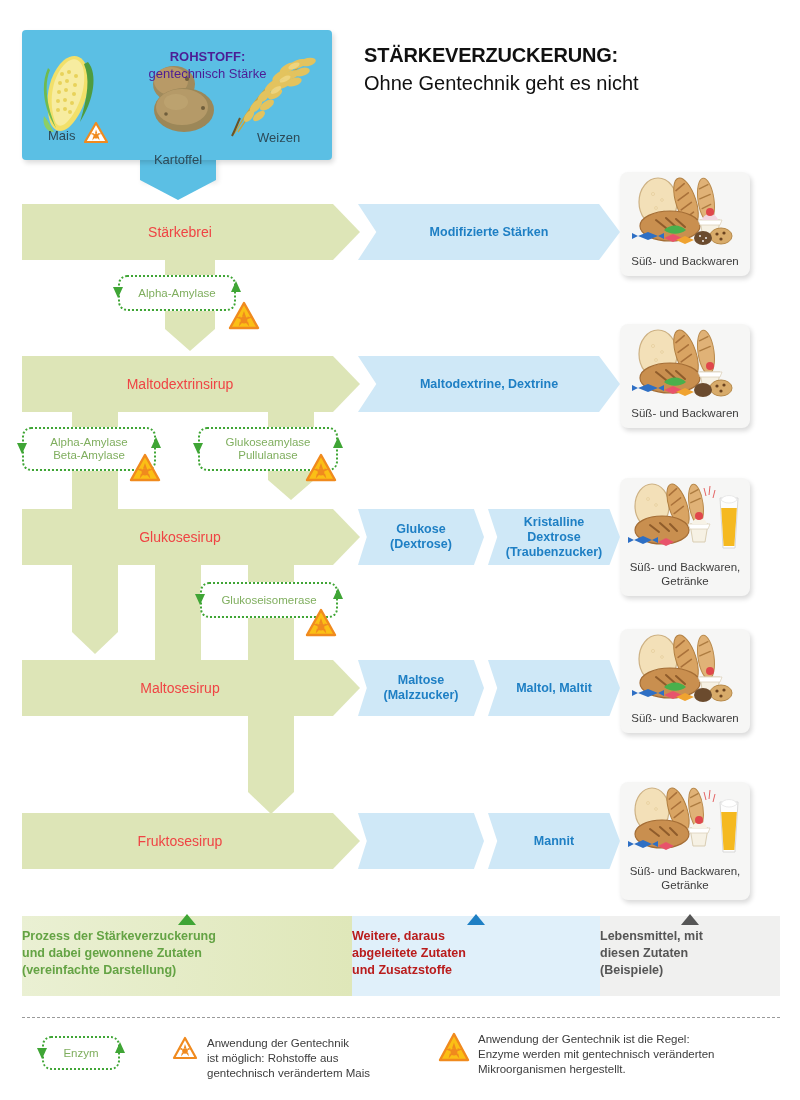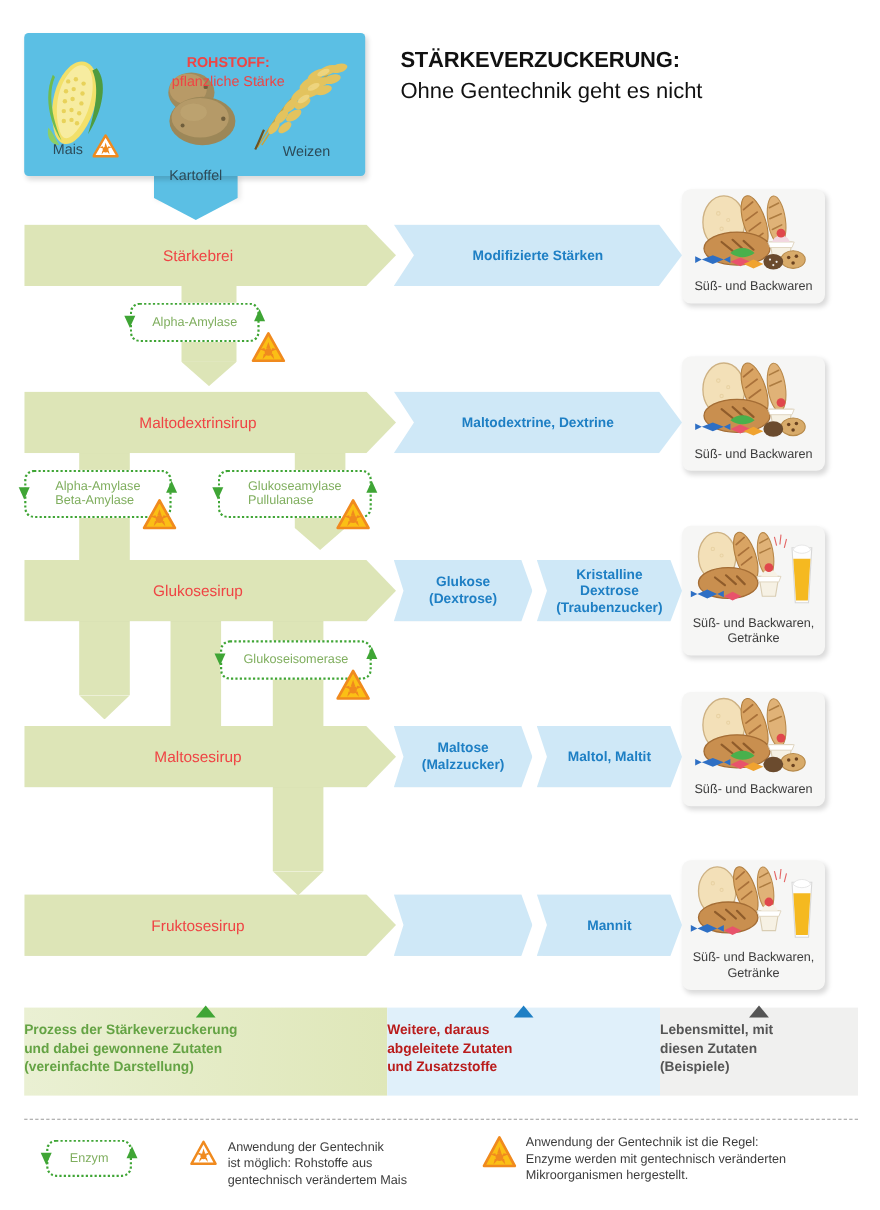--- a/index.html
+++ b/index.html
@@ -23,21 +23,21 @@
     background:#5bbfe4;
     box-shadow:2px 3px 5px rgba(0,0,0,.10);
   }
   .header-tab-point{
     position:absolute;left:140px;top:180px;width:76px;height:20px;
     background:#5bbfe4;
     clip-path:polygon(0 0,100% 0,50% 100%);
   }
   .rohstoff-title{
     position:absolute;left:120px;top:48px;width:175px;text-align:center;
-    font-size:13px;line-height:17px;color:#ef4444;font-weight:bold;
+    font-size:13px;line-height:17px;color:#4c1d95;font-weight:bold;
   }
   .rohstoff-title .sub{font-weight:normal;}
   .label-mais{position:absolute;left:48px;top:128px;font-size:13px;color:#2c4a58;}
   .label-weizen{position:absolute;left:257px;top:130px;font-size:13px;color:#2c4a58;}
   .label-kartoffel{position:absolute;left:140px;top:152px;width:76px;text-align:center;
     font-size:13px;color:#2c4a58;z-index:6;}
 
   .main-title{
     position:absolute;left:364px;top:44px;width:420px;
     font-size:20px;font-weight:bold;letter-spacing:-.2px;color:#111;
@@ -101,20 +101,21 @@
     clip-path:polygon(0 0,100% 0,50% 100%);
   }
 
   
   .enz{
     position:absolute;height:36px;z-index:8;
     border:2.5px dotted #3fa535;border-radius:9px;
     background:#ffffff;
     box-sizing:border-box;
     display:flex;align-items:center;justify-content:center;
+    text-align:center;
   }
   .enz-text{
     font-size:11.5px;color:#7fae5e;line-height:13px;font-weight:normal;
     padding:0 14px;white-space:nowrap;
   }
   .enz-arrow-down,.enz-arrow-up{
     position:absolute;width:0;height:0;z-index:9;
   }
   .enz-arrow-down{
     border-left:5px solid transparent;border-right:5px solid transparent;
@@ -218,21 +219,21 @@
     <g fill="#f0d884" opacity=".85">
       <ellipse cx="66" cy="18" rx="6" ry="2.6" transform="rotate(-24 66 18)"></ellipse>
       <ellipse cx="57" cy="31" rx="6" ry="2.6" transform="rotate(-26 57 31)"></ellipse>
       <ellipse cx="48" cy="42" rx="6" ry="2.6" transform="rotate(-32 48 42)"></ellipse>
     </g>
     <path d="M4 88 C8 80 10 74 12 70" stroke="#6b5324" stroke-width="2" fill="none"></path>
   </svg>
 
   <div class="rohstoff-title">
     <span>ROHSTOFF:</span><br>
-    <span class="sub">pflanzliche Stärke</span>
+    <span class="sub">gentechnisch Stärke</span>
   </div>
   <div class="label-mais">Mais</div>
   <div class="label-kartoffel">Kartoffel</div>
   <div class="label-weizen">Weizen</div>
 
   <svg class="warn" style="left:84px;top:122px;width:24px;height:22px;" viewBox="0 0 24 22">
     <path d="M12 1 L23 20 L1 20 Z" fill="#ffffff" stroke="#f08a1e" stroke-width="2.2" stroke-linejoin="round"></path>
     <g fill="#f08a1e">
       <circle cx="12" cy="14" r="2.6"></circle>
       <path d="M12 7.5 L13.4 11.8 L11 11.5 Z"></path>

